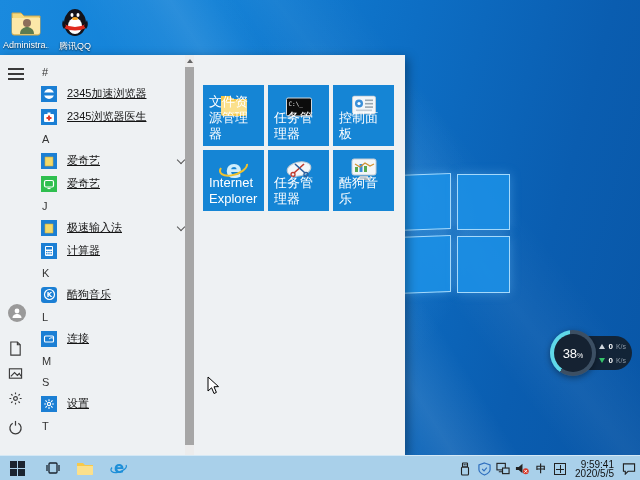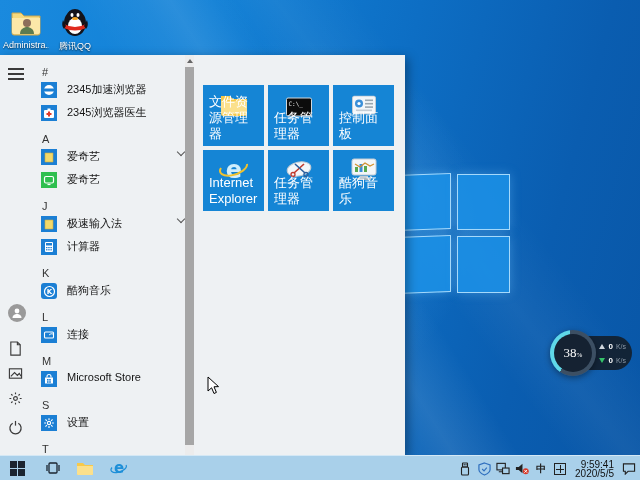--- a/index.html
+++ b/index.html
@@ -28,21 +28,21 @@
 
   
   .startmenu { position:absolute; left:0; top:55px; width:405px; height:400px; background:#eef1f3; box-shadow:3px 3px 10px rgba(0,0,0,.35); overflow:hidden; z-index:5; }
   .rail { position:absolute; left:0; top:0; width:34px; height:100%; }
   .rail .ric { position:absolute; left:8px; width:18px; height:18px; color:#3a3a3a; }
   .hamburger span{ display:block; height:2px; background:#3a3a3a; margin:3px 0; width:16px; }
   .avatar { border-radius:50%; background:#9a9a9a; display:flex; align-items:center; justify-content:center; }
 
   .app-list { position:absolute; left:36px; top:6px; width:152px; }
   .sec { height:21px; display:flex; align-items:center; padding-left:6px; font-size:11px; color:#333; }
-  .app { height:23px; display:flex; font-size:11px; color:#151515; }
+  .app { height:23px; display:flex; align-items:center; font-size:11px; color:#151515;text-decoration:underline; }
   .app .ic { width:16px; height:16px; flex:none; margin-left:5px; margin-right:10px; position:relative; }
   .lbl { white-space:nowrap; }
   .chev { margin-left:auto; margin-right:4px; width:7px; height:7px; position:relative; }
   .chev::before { content:""; position:absolute; left:1px; top:0; width:5px; height:5px; border-right:1.4px solid #555; border-bottom:1.4px solid #555; transform:rotate(45deg); }
 
   .bluetile { background:#1b7fd4; width:16px; height:16px; display:flex; align-items:center; justify-content:center; }
   .greentile { background:#2fbf4f; width:16px; height:16px; display:flex; align-items:center; justify-content:center; }
 
   .scrollbar { position:absolute; left:185px; top:0; width:9px; height:400px; background:#ececec; }
   .scroll-up { position:absolute; left:0; top:2px; width:9px; height:8px; display:flex; justify-content:center; }
@@ -71,21 +71,21 @@
   .widget { position:absolute; left:550px; top:330px; width:84px; height:46px; z-index:4; }
   .wpill { position:absolute; left:18px; top:6px; width:64px; height:34px; border-radius:17px; background:rgba(20,32,46,.92); padding:3px 6px 3px 22px; display:flex; flex-direction:column; justify-content:space-around; }
   .wrow { display:flex; align-items:center; justify-content:flex-end; gap:3px; }
   .arrow-up { width:0; height:0; border-left:3px solid transparent; border-right:3px solid transparent; border-bottom:5px solid #cfd6dd; }
   .arrow-down { width:0; height:0; border-left:3px solid transparent; border-right:3px solid transparent; border-top:5px solid #35c26a; }
   .wval { color:#fff; font-size:8px; font-weight:bold; }
   .wunit { color:#8d9aa8; font-size:7px; }
   .wcircle { position:absolute; left:0; top:0; width:46px; height:46px; border-radius:50%;
     background:conic-gradient(from 215deg, #5fd8e8 0deg 137deg, #3c4f63 137deg 360deg);
     display:flex; align-items:center; justify-content:center; box-shadow:0 2px 6px rgba(0,0,0,.4); }
-  .winner { width:38px; height:38px; border-radius:50%; background:#152232; color:#fff; display:flex; align-items:center; justify-content:center; font-size:13px;font-family:Liberation Serif, serif; }
+  .winner { width:38px; height:38px; border-radius:50%; background:#152232; color:#fff; display:flex; align-items:center; justify-content:center; font-size:13px; }
   .wpct { font-size:7px; margin-top:4px; }
 
   .cursor { position:absolute; left:207px; top:376px; z-index:20; }
 </style>
 </head>
 <body>
 
 <div class="screen">
   <div class="beam1"></div>
   <div class="beam2"></div>
@@ -290,35 +290,20 @@
               <path d="M6 6 q2-2 4-1" fill="none" stroke="#fff" stroke-width=".9"></path>
             </svg>
           </span>
         <span class="lbl">连接</span>
       </div>
 
       <div class="sec">
           <span>M</span>
         </div>
 
-      <div class="app">
-        <span class="ic bluetile">
-            <svg width="12" height="12" viewBox="0 0 12 12">
-              <path d="M2 4.5 h8 v6 h-8 z" fill="#fff"></path>
-              <path d="M4 4.5 v-1 a2 2 0 0 1 4 0 v1" fill="none" stroke="#fff" stroke-width="1.1"></path>
-              <g fill="#1b7fd4">
-                <rect x="4" y="6" width="1.6" height="1.6"></rect>
-                <rect x="6.2" y="6" width="1.6" height="1.6"></rect>
-                <rect x="4" y="8.2" width="1.6" height="1.6"></rect>
-                <rect x="6.2" y="8.2" width="1.6" height="1.6"></rect>
-              </g>
-            </svg>
-          </span>
-        <span class="lbl">Microsoft Store</span>
-      </div>
 
       <div class="sec">
           <span>S</span>
         </div>
 
       <div class="app">
         <span class="ic bluetile">
             <svg width="12" height="12" viewBox="0 0 16 16">
               <circle cx="8" cy="8" r="2.2" fill="none" stroke="#fff" stroke-width="1.5"></circle>
               <path d="M8 1.5 v2.5 M8 12 v2.5 M1.5 8 h2.5 M12 8 h2.5 M3.3 3.3 l1.8 1.8 M10.9 10.9 l1.8 1.8 M12.7 3.3 l-1.8 1.8 M5.1 10.9 l-1.8 1.8" stroke="#fff" stroke-width="1.5"></path>

